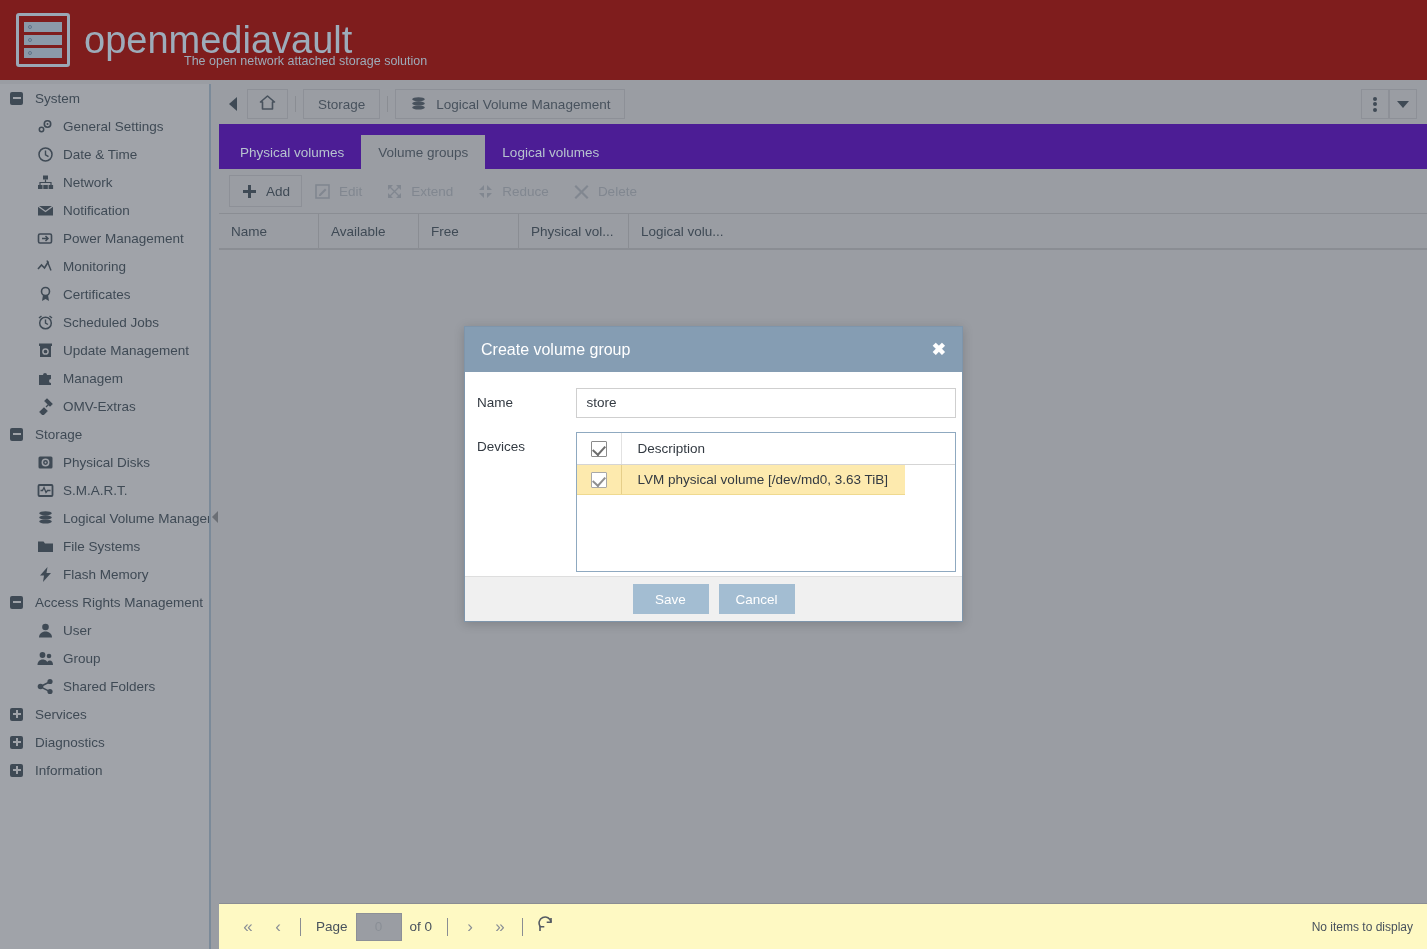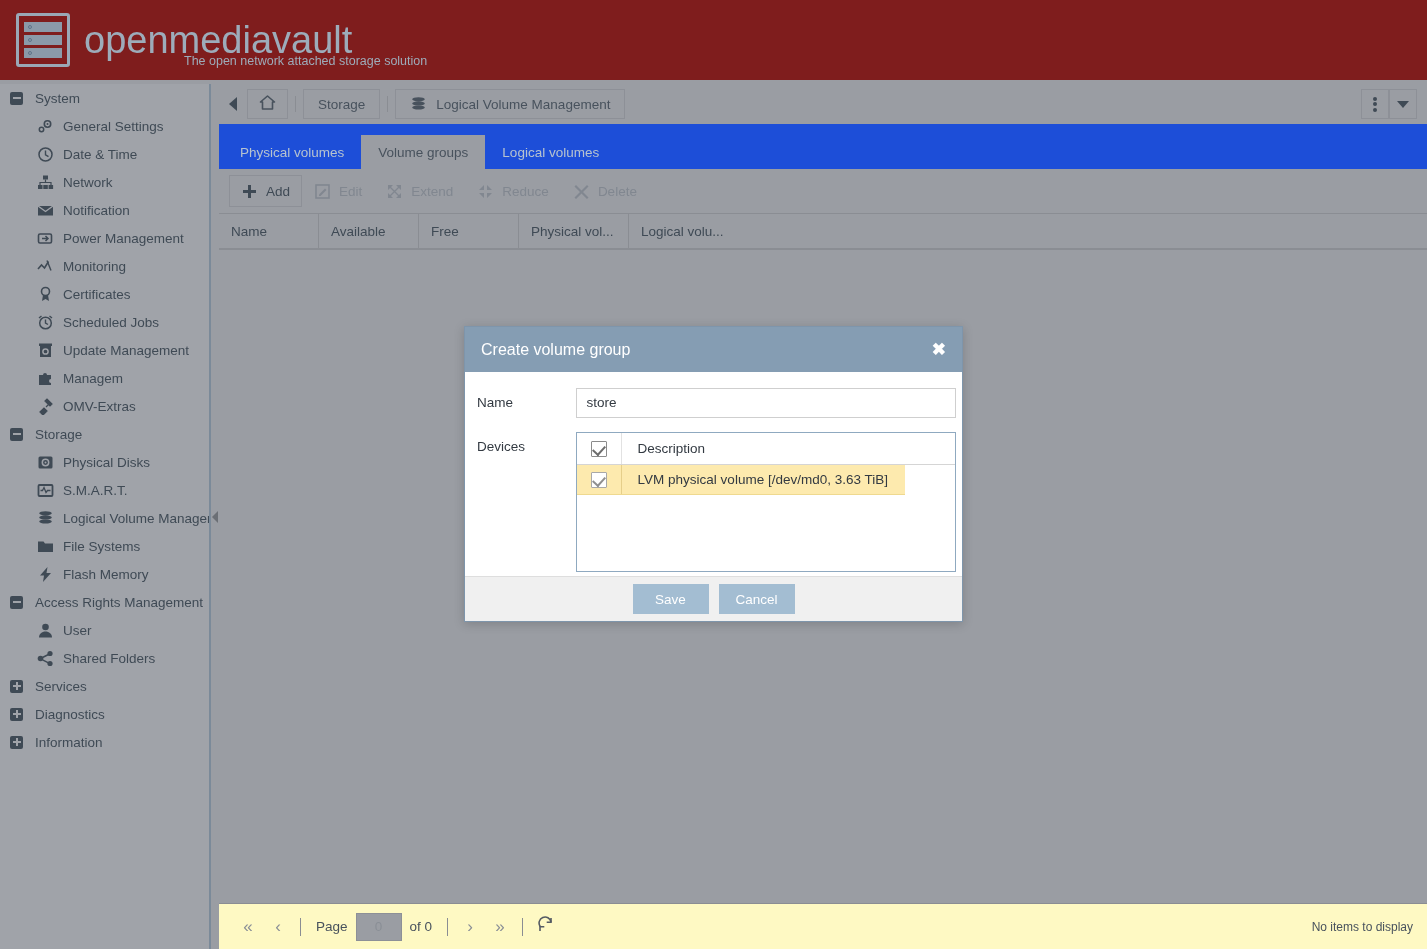--- a/index.html
+++ b/index.html
@@ -140,21 +140,21 @@
     border-top: 7px solid #3f4a55;
   }
 
   
   .panel {
     position: absolute; left: 219px; top: 124px;
     width: 1208px; height: 785px;
     background: #9a9da3;
   }
   .tabstrip {
-    height: 45px; background: #1d4ed8;
+    height: 45px; background: #4c1d95;
     display: flex; align-items: flex-end; padding-left: 4px;
   }
   .tab {
     height: 34px; padding: 0 17px; display: flex; align-items: center;
     font-size: 13.5px; color: #b7c3cf;
   }
   .tab.active {
     background: #9a9da3; color: #48525d; height: 34px;
   }
   .toolbar {
@@ -464,20 +464,31 @@
       <span>Access Rights Management</span>
     </div>
     <div class="nav-item">
       <span class="nav-ico">
           <svg width="17" height="17" viewBox="0 0 17 17">
             <circle cx="8.5" cy="5" r="3.3" fill="#3f4a55"></circle>
             <path d="M2 15.5c0-3.6 2.9-6 6.5-6s6.5 2.4 6.5 6z" fill="#3f4a55"></path>
           </svg>
         </span>
       <span>User</span>
+    </div>
+    <div class="nav-item">
+      <span class="nav-ico">
+          <svg width="17" height="17" viewBox="0 0 17 17">
+            <circle cx="5.5" cy="5" r="2.9" fill="#3f4a55"></circle>
+            <circle cx="12" cy="6" r="2.3" fill="#3f4a55"></circle>
+            <path d="M0.5 15c0-3.2 2.3-5.4 5.3-5.4S11 11.8 11 15z" fill="#3f4a55"></path>
+            <path d="M9.5 15c0-2.6 1.3-4.4 3.3-4.4S16 12.4 16 15z" fill="#3f4a55"></path>
+          </svg>
+        </span>
+      <span>Group</span>
     </div>
     <div class="nav-item">
       <span class="nav-ico">
           <svg width="17" height="17" viewBox="0 0 17 17">
             <circle cx="13" cy="3.5" r="2.6" fill="#3f4a55"></circle>
             <circle cx="3.5" cy="8.5" r="2.8" fill="#3f4a55"></circle>
             <circle cx="13" cy="13.5" r="2.6" fill="#3f4a55"></circle>
             <path d="M5.5 7.5l6-3M5.5 9.8l6 3" stroke="#3f4a55" stroke-width="1.5" fill="none"></path>
           </svg>
         </span>

